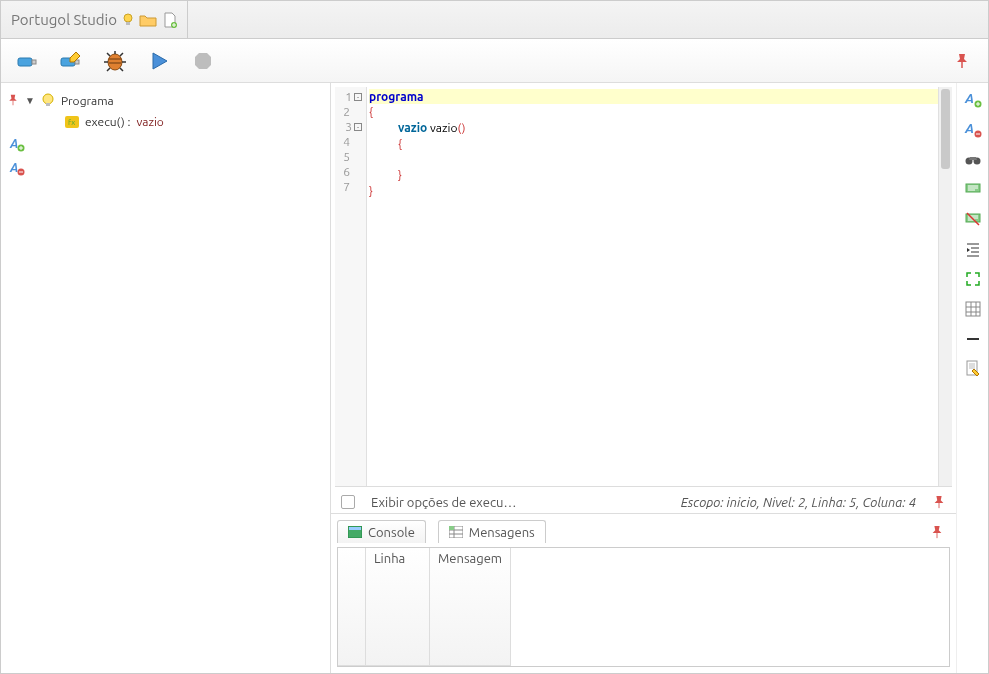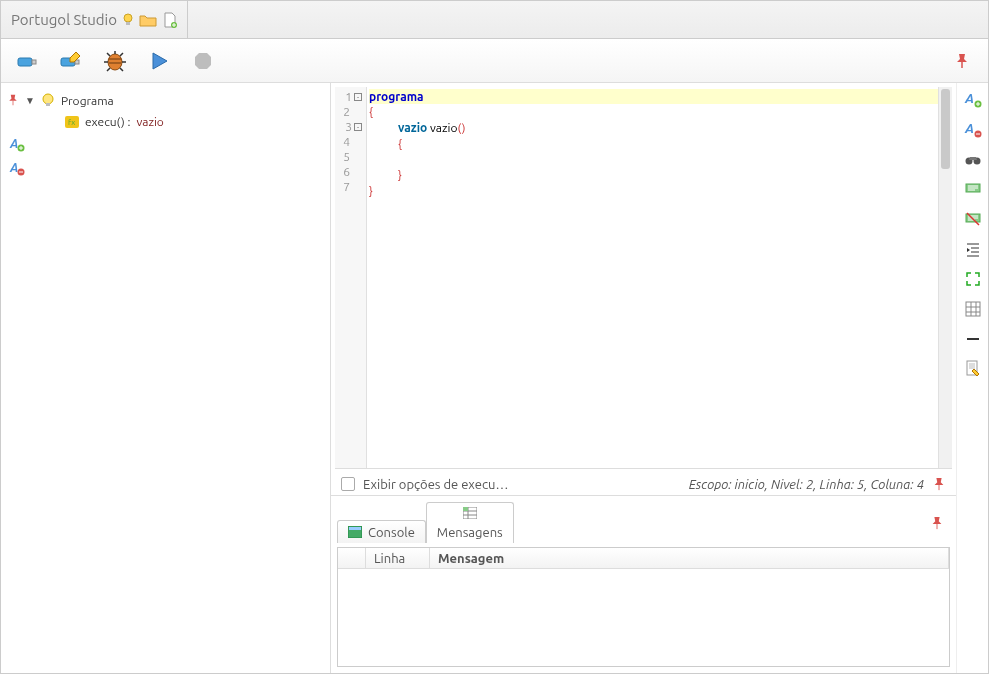--- a/index.html
+++ b/index.html
@@ -34,30 +34,30 @@
 .code { flex:1; font-family:monospace; font-size:12px; line-height:15px; padding:2px 2px; white-space:pre; position:relative; overflow:auto; }
 .code .hl { background: #ffffcc; display:block; }
 .kw { color: #0000cc; font-weight:bold; }
 .kw2 { color: #006699; font-weight:bold; }
 .br { color: #cc3333; }
 
 .right-tools { width:32px; display:flex;flex-direction:column; gap:10px; align-items:center; padding:6px 0; border-left:1px solid #eee; }
 .rt-btn { width:20px;height:20px;display:flex;align-items:center;justify-content:center;cursor:pointer; }
 
 
-.status { display:flex; align-items:center; padding:4px 10px; font-size:13px; color:#555; border-bottom:1px solid #ddd; gap:8px; }
+.status { display:flex; align-items:center; padding:4px 10px; font-size:13px; color:#555; border-bottom:1px solid #ddd; gap:16px; }
 .status .chk { width:14px;height:14px;border:1px solid #aaa;border-radius:2px; }
 .status .scope { margin-left:auto;font-style:italic; }
 
 
 .bottom { display:flex; flex-direction:column; padding:6px; gap:4px; }
-.btabs { display:flex; gap:0; align-items:flex-end; }
+.btabs { display:flex; gap:12px; align-items:flex-end; }
 .btab { display:flex;align-items:center;gap:6px; padding:4px 10px; font-size:13px; color:#555; border:1px solid #ccc; border-bottom:none; border-radius:3px 3px 0 0; background:linear-gradient(#fff,#f3f3f3); cursor:pointer; }
-.btab.active { background:#fff;flex-direction:column; }
-.msg-table { border:1px solid #ccc; height:120px; display:flex;flex-direction:column; }
+.btab.active { background:#fff; }
+.msg-table { border:1px solid #ccc; height:120px; display:flex;}
 .msg-head { display:flex; border-bottom:1px solid #ddd; }
 .mh-cell { border-right:1px solid #ddd; padding:3px 8px; font-size:13px; color:#555; background:linear-gradient(#fff,#f3f3f3); }
 .msg-body { flex:1; background:#fff; }
 
 
 svg { display:block; }
 .pin { color:#cc3333; }
 
 .scrollbar-stub { position:absolute; top:0; right:0; width:14px; height:100%; background:#f1f1f1; border-left:1px solid #e0e0e0; }
 .scrollbar-stub::before{content:'';position:absolute;top:2px;left:2px;right:2px;height:80px;background:#c9c9c9;border-radius:3px;}
@@ -239,21 +239,21 @@
             <svg class="pin" width="14" height="14" viewBox="0 0 16 16">
                 <path d="M5 1h6l-1 5 3 3H3l3-3z" fill="#d9534f"></path>
                 <path d="M8 9v6" stroke="#d9534f"></path>
               </svg>
           </div>
         </div>
         <div class="msg-table">
           <div class="msg-head">
             <div class="mh-cell" style="width:28px;"></div>
             <div class="mh-cell" style="width:64px;">Linha</div>
-            <div class="mh-cell" style="flex:1;font-weight:bold;">Mensagem</div>
+            <div class="mh-cell" style="flex:1;">Mensagem</div>
           </div>
           <div class="msg-body"></div>
         </div>
       </div>
 
     </div>
 
     <div class="right-tools">
       <div class="rt-btn">
           <svg width="18" height="18" viewBox="0 0 18 18">

